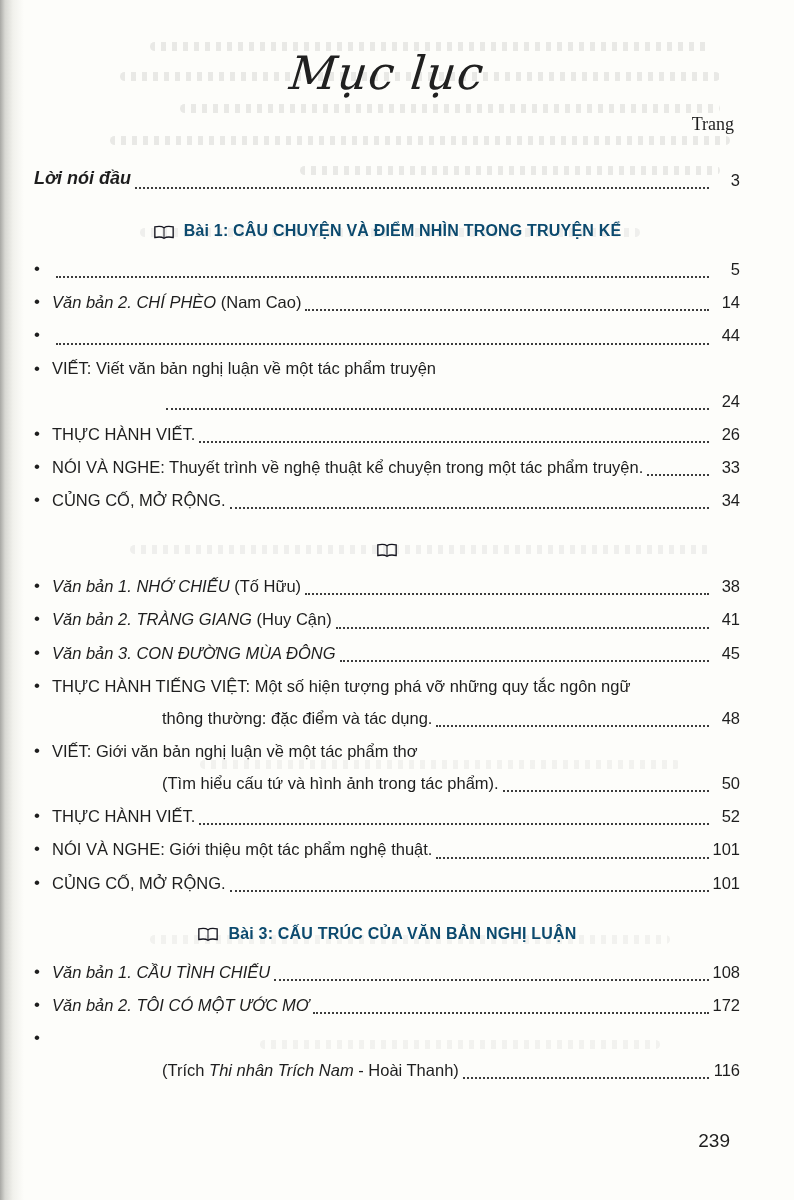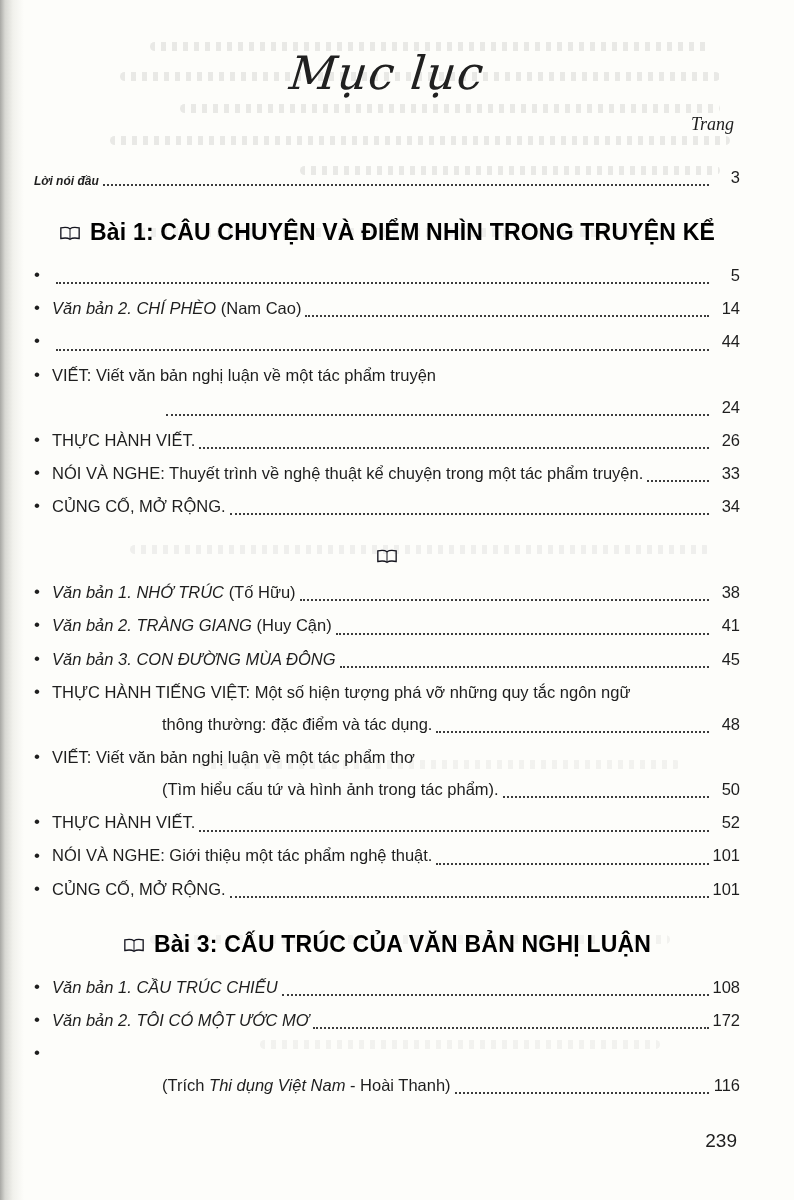--- a/index.html
+++ b/index.html
@@ -54,21 +54,20 @@
     font-weight: 500;
     font-size: 46px;
     letter-spacing: 1px;
     transform: skewX(-6deg);
     color: #202020;
   }
 
   .trang {
     text-align: right;
     font-family: "Liberation Serif", serif;
-    font-style: italic;
     font-size: 18px;
     margin: 14px 6px 26px 0;
   }
 
   .toc-row {
     display: flex;
     align-items: flex-end;
     font-size: 16.5px;
     line-height: 1.95;
     overflow: hidden;
@@ -81,41 +80,41 @@
   .leader {
     flex: 1 1 auto;
     min-width: 10px;
     border-bottom: 2px dotted #3c3c3c;
     margin: 0 3px 7px 4px;
   }
 
   .pagenum { flex: 0 0 auto; min-width: 28px; text-align: right; }
 
   .foreword { margin-bottom: 6px; }
-  .fw-label { font-weight: bold; font-style: italic; font-size: 12px; white-space: nowrap; text-align: center; }
+  .fw-label { font-weight: bold; font-style: italic; font-size: 18px; white-space: nowrap; text-align: center; }
 
   .section-heading {
     display: flex;
     justify-content: center;
     align-items: center;
     gap: 9px;
     font-weight: bold;
-    font-size: 23px;
+    font-size: 16px;
     letter-spacing: 0.2px;
-    color: #000000;
+    color: #0c4a6e;
     margin: 26px 0 12px;
   }
   .book-icon { display: inline-flex; transform: translateY(1px); }
 
   .part-italic { font-style: italic; }
   .part-normal { font-style: normal; }
 
   .folio {
     position: absolute;
-    right: 57px;
+    right: 64px;
     bottom: 48px;
     font-size: 19px;
     z-index: 1;
   }
 </style>
 </head>
 <body>
 
 <div class="page">
 
@@ -202,21 +201,21 @@
           <div class="section-heading">
             <span class="book-icon">
               <svg viewBox="0 0 26 18" width="22" height="15" aria-hidden="true">
                 <path d="M13 3.2 C10.5 1.4 6.5 1.2 2 2.2 L2 15 C6.5 14 10.5 14.2 13 16 C15.5 14.2 19.5 14 24 15 L24 2.2 C19.5 1.2 15.5 1.4 13 3.2 Z" fill="none" stroke="#15151f" stroke-width="1.6"></path>
                 <path d="M13 3.2 L13 16" stroke="#15151f" stroke-width="1.2"></path>
               </svg>
             </span>
           </div>
           <div class="toc-row">
             <span class="bullet">•</span>
-            <span class="row-text"><span class="part-italic">Văn bản 1. </span><span class="part-italic">NHỚ TRÚC </span><span class="part-normal">(Tố Hữu)</span></span>
+            <span class="row-text"><span class="part-italic">Văn bản 1. </span><span class="part-italic">NHỚ CHIẾU </span><span class="part-normal">(Tố Hữu)</span></span>
             <span class="leader"></span>
             <span class="pagenum">38</span>
           </div>
           <div class="toc-row">
             <span class="bullet">•</span>
             <span class="row-text"><span class="part-italic">Văn bản 2. </span><span class="part-italic">TRÀNG GIANG </span><span class="part-normal">(Huy Cận)</span></span>
             <span class="leader"></span>
             <span class="pagenum">41</span>
           </div>
           <div class="toc-row">
@@ -229,21 +228,21 @@
             <span class="bullet">•</span>
             <span class="row-text"><span class="part-normal">THỰC HÀNH TIẾNG VIỆT: </span><span class="part-normal">Một số hiện tượng phá vỡ những quy tắc ngôn ngữ</span></span>
           </div>
           <div class="toc-row indent">
             <span class="row-text"><span class="part-normal">thông thường: đặc điểm và tác dụng.</span></span>
             <span class="leader"></span>
             <span class="pagenum">48</span>
           </div>
           <div class="toc-row">
             <span class="bullet">•</span>
-            <span class="row-text"><span class="part-normal">VIẾT: </span><span class="part-normal">Viết văn bản nghị luận về một tác phẩm thơ</span></span>
+            <span class="row-text"><span class="part-normal">VIẾT: </span><span class="part-normal">Giới văn bản nghị luận về một tác phẩm thơ</span></span>
           </div>
           <div class="toc-row indent">
             <span class="row-text"><span class="part-normal">(Tìm hiểu cấu tứ và hình ảnh trong tác phẩm). </span></span>
             <span class="leader"></span>
             <span class="pagenum">50</span>
           </div>
           <div class="toc-row">
             <span class="bullet">•</span>
             <span class="row-text"><span class="part-normal">THỰC HÀNH VIẾT. </span></span>
             <span class="leader"></span>
@@ -267,35 +266,35 @@
             <span class="book-icon">
               <svg viewBox="0 0 26 18" width="22" height="15" aria-hidden="true">
                 <path d="M13 3.2 C10.5 1.4 6.5 1.2 2 2.2 L2 15 C6.5 14 10.5 14.2 13 16 C15.5 14.2 19.5 14 24 15 L24 2.2 C19.5 1.2 15.5 1.4 13 3.2 Z" fill="none" stroke="#15151f" stroke-width="1.6"></path>
                 <path d="M13 3.2 L13 16" stroke="#15151f" stroke-width="1.2"></path>
               </svg>
             </span>
             <span>Bài 3: CẤU TRÚC CỦA VĂN BẢN NGHỊ LUẬN</span>
           </div>
           <div class="toc-row">
             <span class="bullet">•</span>
-            <span class="row-text"><span class="part-italic">Văn bản 1. </span><span class="part-italic">CẦU TRÚC CHIẾU</span></span>
+            <span class="row-text"><span class="part-italic">Văn bản 1. </span><span class="part-italic">CẦU TÌNH CHIẾU</span></span>
             <span class="leader"></span>
             <span class="pagenum">108</span>
           </div>
           <div class="toc-row">
             <span class="bullet">•</span>
             <span class="row-text"><span class="part-italic">Văn bản 2. </span><span class="part-italic">TÔI CÓ MỘT ƯỚC MƠ</span></span>
             <span class="leader"></span>
             <span class="pagenum">172</span>
           </div>
           <div class="toc-row">
             <span class="bullet">•</span>
           </div>
           <div class="toc-row indent">
-            <span class="row-text"><span class="part-normal">(Trích </span><span class="part-italic">Thi dụng Việt Nam</span><span class="part-normal"> - Hoài Thanh) </span></span>
+            <span class="row-text"><span class="part-normal">(Trích </span><span class="part-italic">Thi nhân Trích Nam</span><span class="part-normal"> - Hoài Thanh) </span></span>
             <span class="leader"></span>
             <span class="pagenum">116</span>
           </div>
         </section>
       </div>
 
   </div>
 
   <div class="folio">239</div>
 

